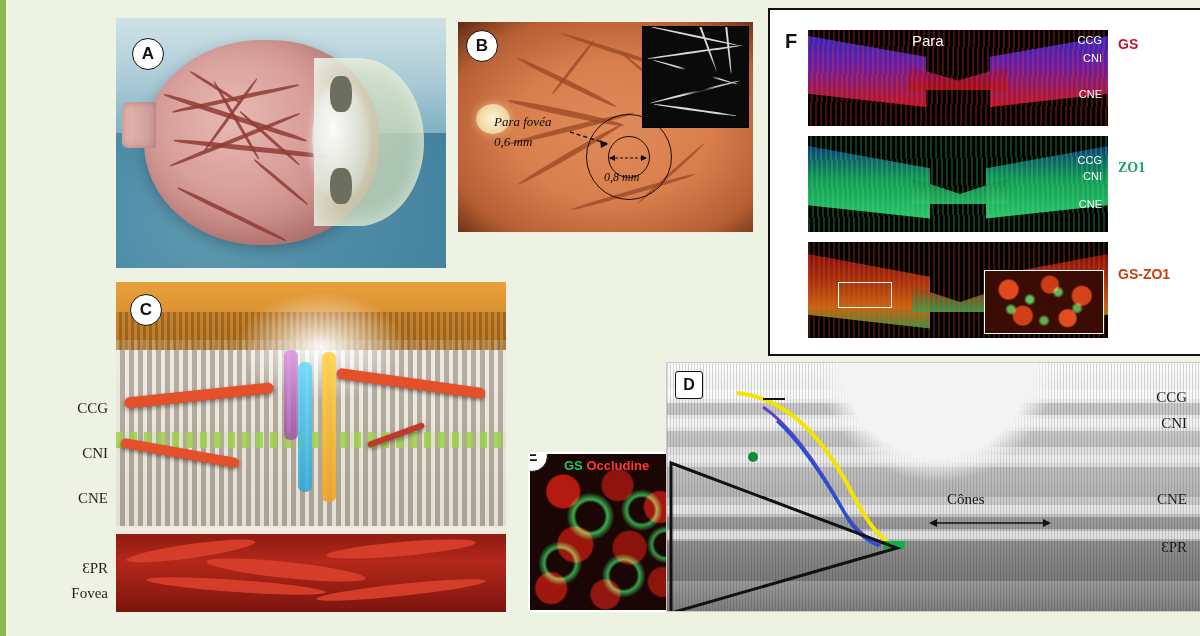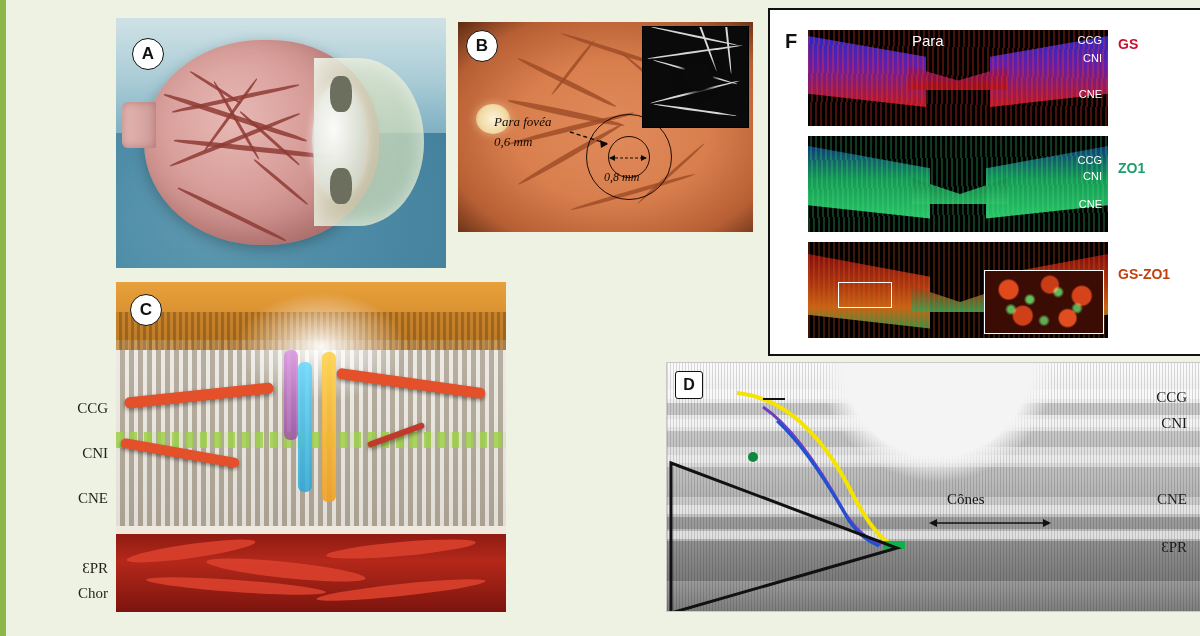--- a/index.html
+++ b/index.html
@@ -235,21 +235,21 @@
     </div>
 
     <div class="badge" style="left:8px;top:8px;">B</div>
   </div>
 
   <div class="cLabels">
     <span style="top:118px;">CCG</span>
     <span style="top:163px;">CNI</span>
     <span style="top:208px;">CNE</span>
     <span style="top:278px;">ƐPR</span>
-    <span style="top:303px;">Chor</span>
+    <span style="top:303px;">Fovea</span>
   </div>
 
   <div class="panel" id="panelC">
     <div class="cONL">
       <div class="cCells"></div>
       <div class="cGreenBand"></div>
     </div>
     <div class="cLayerRPE"></div>
     <div class="cBristles"></div>
     <div class="cGlow"></div>
@@ -268,20 +268,44 @@
       <div class="cChorVes" style="left:10px;top:10px;width:130px;height:14px;transform:rotate(-8deg);"></div>
       <div class="cChorVes" style="left:90px;top:28px;width:160px;height:16px;transform:rotate(6deg);"></div>
       <div class="cChorVes" style="left:210px;top:8px;width:150px;height:14px;transform:rotate(-5deg);"></div>
       <div class="cChorVes" style="left:30px;top:46px;width:180px;height:12px;transform:rotate(4deg);"></div>
       <div class="cChorVes" style="left:200px;top:50px;width:170px;height:12px;transform:rotate(-6deg);"></div>
     </div>
 
     <div class="badge" style="left:14px;top:12px;">C</div>
   </div>
 
+  <div class="panel" id="panelE">
+    <div style="position:absolute;inset:0;background:
+        radial-gradient(circle at 22% 24%, #b31a10 0 16px, rgba(0,0,0,0) 18px),
+        radial-gradient(circle at 58% 20%, #8e150d 0 15px, rgba(0,0,0,0) 17px),
+        radial-gradient(circle at 86% 34%, #a3170f 0 15px, rgba(0,0,0,0) 17px),
+        radial-gradient(circle at 30% 58%, #9b170e 0 17px, rgba(0,0,0,0) 19px),
+        radial-gradient(circle at 66% 60%, #8a140c 0 16px, rgba(0,0,0,0) 18px),
+        radial-gradient(circle at 14% 86%, #a01710 0 15px, rgba(0,0,0,0) 17px),
+        radial-gradient(circle at 50% 90%, #911610 0 14px, rgba(0,0,0,0) 16px),
+        radial-gradient(circle at 88% 82%, #8c150d 0 14px, rgba(0,0,0,0) 16px),
+        #1a0604;"></div>
+    <div style="position:absolute;inset:0;background:
+        radial-gradient(circle at 40% 40%, rgba(40,190,80,.0) 0 14px, rgba(40,200,90,.85) 17px, rgba(0,0,0,0) 24px),
+        radial-gradient(circle at 74% 36%, rgba(40,190,80,.0) 0 12px, rgba(40,200,90,.8) 15px, rgba(0,0,0,0) 21px),
+        radial-gradient(circle at 20% 70%, rgba(40,190,80,.0) 0 13px, rgba(40,200,90,.8) 16px, rgba(0,0,0,0) 22px),
+        radial-gradient(circle at 62% 78%, rgba(40,190,80,.0) 0 13px, rgba(40,200,90,.8) 16px, rgba(0,0,0,0) 22px),
+        radial-gradient(circle at 90% 58%, rgba(40,190,80,.0) 0 11px, rgba(40,200,90,.75) 14px, rgba(0,0,0,0) 19px);
+        mix-blend-mode:screen;"></div>
+    <div class="eTitle">
+      <span>GS</span>
+      <span class="eTitleRed">Occludine</span>
+    </div>
+    <div class="badge" style="left:-14px;top:-14px;">E</div>
+  </div>
 
   <div class="panel" id="panelD">
     <div class="octBG"></div>
     <div class="octBandLight" style="top:26px;height:10px;opacity:.85;"></div>
     <div class="octBandDark" style="top:40px;height:12px;opacity:.35;"></div>
     <div class="octBandLight" style="top:56px;height:8px;opacity:.7;"></div>
     <div class="octBandDark" style="top:68px;height:16px;opacity:.3;"></div>
     <div class="octBandLight" style="top:92px;height:8px;opacity:.6;"></div>
     <div class="octBandDark" style="top:104px;height:30px;opacity:.28;"></div>
     <div class="octBandLight" style="top:142px;height:9px;opacity:.75;"></div>
@@ -352,21 +376,21 @@
            clip-path:polygon(0 30%,100% 0,100% 80%,0 98%);opacity:.95;"></div>
       <div style="position:absolute;left:104px;top:42px;width:96px;height:26px;
            background:linear-gradient(180deg,#15854c,#2bbd66);opacity:.92;
            clip-path:polygon(0 0,50% 62%,100% 0,100% 100%,0 100%);"></div>
       <div style="position:absolute;inset:0;
            background:repeating-linear-gradient(88deg, rgba(60,230,120,.25) 0 2px, rgba(0,0,0,0) 2px 5px);"></div>
       <div class="inLabel" style="right:6px;top:18px;">CCG</div>
       <div class="inLabel" style="right:6px;top:34px;">CNI</div>
       <div class="inLabel" style="right:6px;top:62px;">CNE</div>
     </div>
-    <div class="fLabel" style="left:348px;top:150px;color:#1e9e6a;">ZO1</div>
+    <div class="fLabel" style="left:348px;top:150px;color:#1e9e6a;font-family:Liberation Serif, serif;">ZO1</div>
 
     <div class="fRow" style="top:232px;height:96px;">
       <div style="position:absolute;left:0;top:12px;width:122px;height:76px;
            background:linear-gradient(180deg,#8a1010 0%,#b23a10 40%,#d06a14 70%,#2f9d4a 100%);
            clip-path:polygon(0 0,100% 30%,100% 98%,0 80%);opacity:.95;"></div>
       <div style="position:absolute;right:0;top:12px;width:122px;height:76px;
            background:linear-gradient(180deg,#8a1010 0%,#b23a10 40%,#d06a14 70%,#2f9d4a 100%);
            clip-path:polygon(0 30%,100% 0,100% 80%,0 98%);opacity:.95;"></div>
       <div style="position:absolute;left:104px;top:44px;width:96px;height:26px;
            background:linear-gradient(180deg,#a33510,#35a552);opacity:.92;

